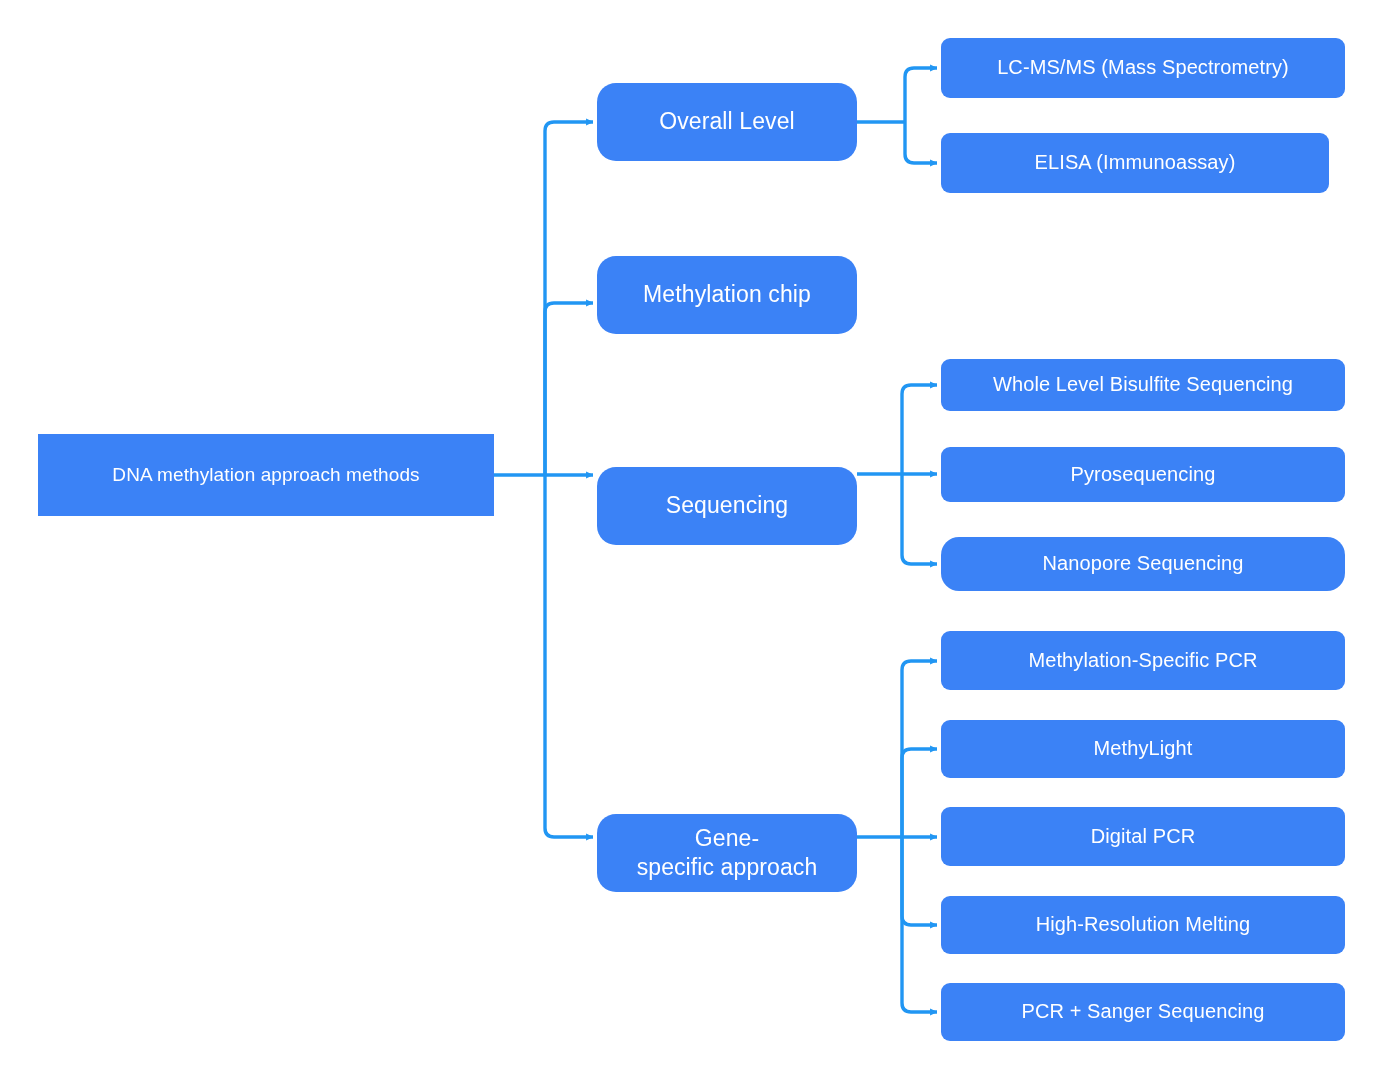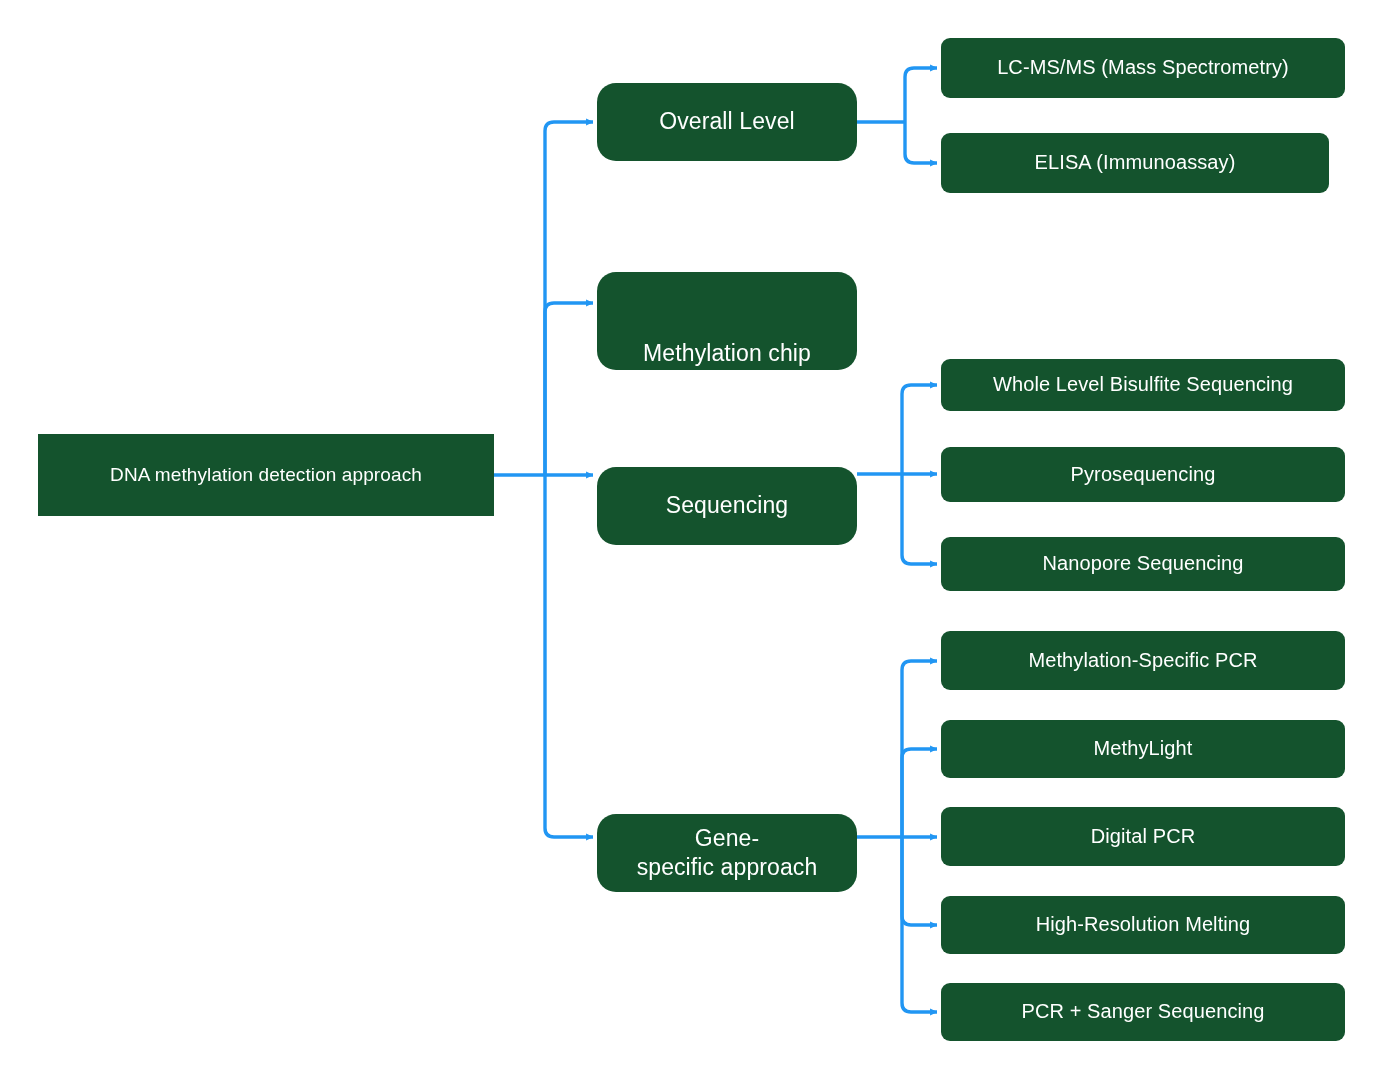--- a/index.html
+++ b/index.html
@@ -22,21 +22,21 @@
     position: absolute;
     left: 0;
     top: 0;
     width: 1385px;
     height: 1080px;
     pointer-events: none;
   }
   .node {
     position: absolute;
     box-sizing: border-box;
-    background: #14532d;
+    background: #3b82f6;
     color: #ffffff;
     display: flex;
     align-items: center;
     justify-content: center;
     text-align: center;
     line-height: 1.28;
     letter-spacing: 0.1px;
     z-index: 2;
     padding: 2px 10px;
   }
@@ -89,47 +89,47 @@
       <path d="M 857 837 L 902 837"></path>
       <path d="M 902 837 L 902 670 Q 902 661 911 661 L 937 661" marker-end="url(#arrow)"></path>
       <path d="M 902 837 L 902 758 Q 902 749 911 749 L 937 749" marker-end="url(#arrow)"></path>
       <path d="M 902 837 L 937 837" marker-end="url(#arrow)"></path>
       <path d="M 902 837 L 902 916 Q 902 925 911 925 L 937 925" marker-end="url(#arrow)"></path>
       <path d="M 902 837 L 902 1003 Q 902 1012 911 1012 L 937 1012" marker-end="url(#arrow)"></path>
     </g>
   </svg>
 
   <div class="node root" style="left:38px; top:434px; width:456px; height:82px;">
-    <span class="node-label">DNA methylation detection approach</span>
+    <span class="node-label">DNA methylation approach methods</span>
   </div>
 
   <div class="node branch" style="left:597px; top:83px; width:260px; height:78px;">
     <span class="node-label">Overall Level</span>
   </div>
   <div class="node leaf" style="left:941px; top:38px; width:404px; height:60px;">
     <span class="node-label">LC-MS/MS (Mass Spectrometry)</span>
   </div>
   <div class="node leaf" style="left:941px; top:133px; width:388px; height:60px;">
     <span class="node-label">ELISA (Immunoassay)</span>
   </div>
 
-  <div class="node branch" style="left:597px; top:272px; width:260px; height:98px;align-items:flex-end;">
+  <div class="node branch" style="left:597px; top:256px; width:260px; height:78px;">
     <span class="node-label">Methylation chip</span>
   </div>
 
   <div class="node branch" style="left:597px; top:435px; width:260px; height:78px;margin-top:32px;">
     <span class="node-label">Sequencing</span>
   </div>
   <div class="node leaf" style="left:941px; top:359px; width:404px; height:52px;">
     <span class="node-label">Whole Level Bisulfite Sequencing</span>
   </div>
   <div class="node leaf" style="left:941px; top:447px; width:404px; height:55px;">
     <span class="node-label">Pyrosequencing</span>
   </div>
-  <div class="node leaf" style="left:941px; top:537px; width:404px; height:54px;">
+  <div class="node leaf" style="left:941px; top:537px; width:404px; height:54px;border-radius:18px;">
     <span class="node-label">Nanopore Sequencing</span>
   </div>
 
   <div class="node branch" style="left:597px; top:798px; width:260px; height:78px;margin-top:16px;">
     <span class="node-label">Gene-
 specific approach</span>
   </div>
   <div class="node leaf" style="left:941px; top:631px; width:404px; height:59px;">
     <span class="node-label">Methylation-Specific PCR</span>
   </div>

